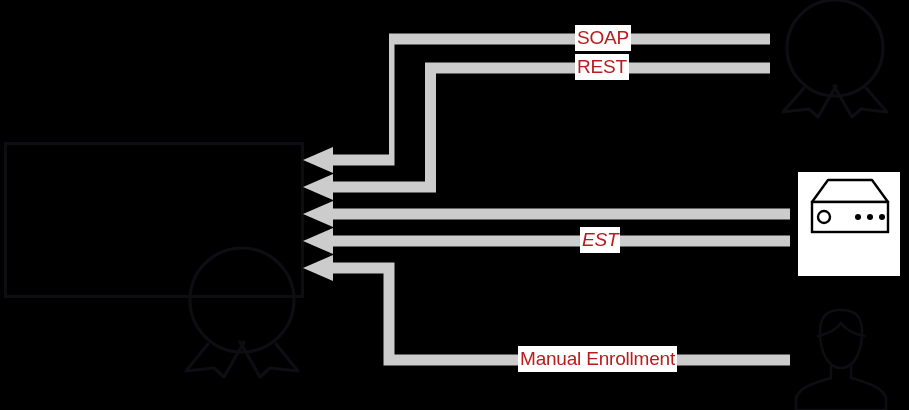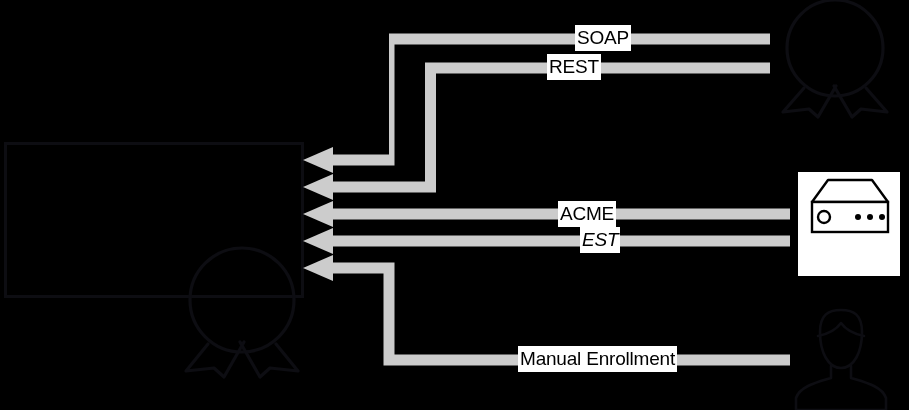--- a/index.html
+++ b/index.html
@@ -21,21 +21,21 @@
     position: absolute;
     left: 0;
     top: 0;
     width: 909px;
     height: 410px;
     display: block;
   }
   .edge-label {
     position: absolute;
     background: #ffffff;
-    color: #000000;
+    color: #b91c1c;
     font-family: "Liberation Sans", sans-serif;
     font-size: 19px;
     line-height: 23px;
     letter-spacing: -0.2px;
     white-space: nowrap;
     padding: 1px 2px 2px 2px;
     text-align: center;
   }
 </style>
 </head>
@@ -100,21 +100,20 @@
 
     <g>
       <path d="M790 354.5 H394.5 V262.5 H333 V273.5 H383.5 V365.5 H790 Z" fill="#cccccc"></path>
       <polygon points="303,268 333,255 333,281" fill="#cccccc"></polygon>
     </g>
 
   </svg>
 
   <div class="edge-label" style="left:575px; top:25px;">SOAP</div>
 
-  <div class="edge-label" style="left:547px; top:54px;">REST</div>
+  <div class="edge-label" style="left:575px; top:54px;">REST</div>
 
-  <div class="edge-label" style="left:558px; top:201px;">ACME</div>
 
   <div class="edge-label" style="left:580px; top:227px;font-style:italic;">EST</div>
 
   <div class="edge-label" style="left:518px; top:346px;">Manual Enrollment</div>
 
 </div>
 
 </body></html>

